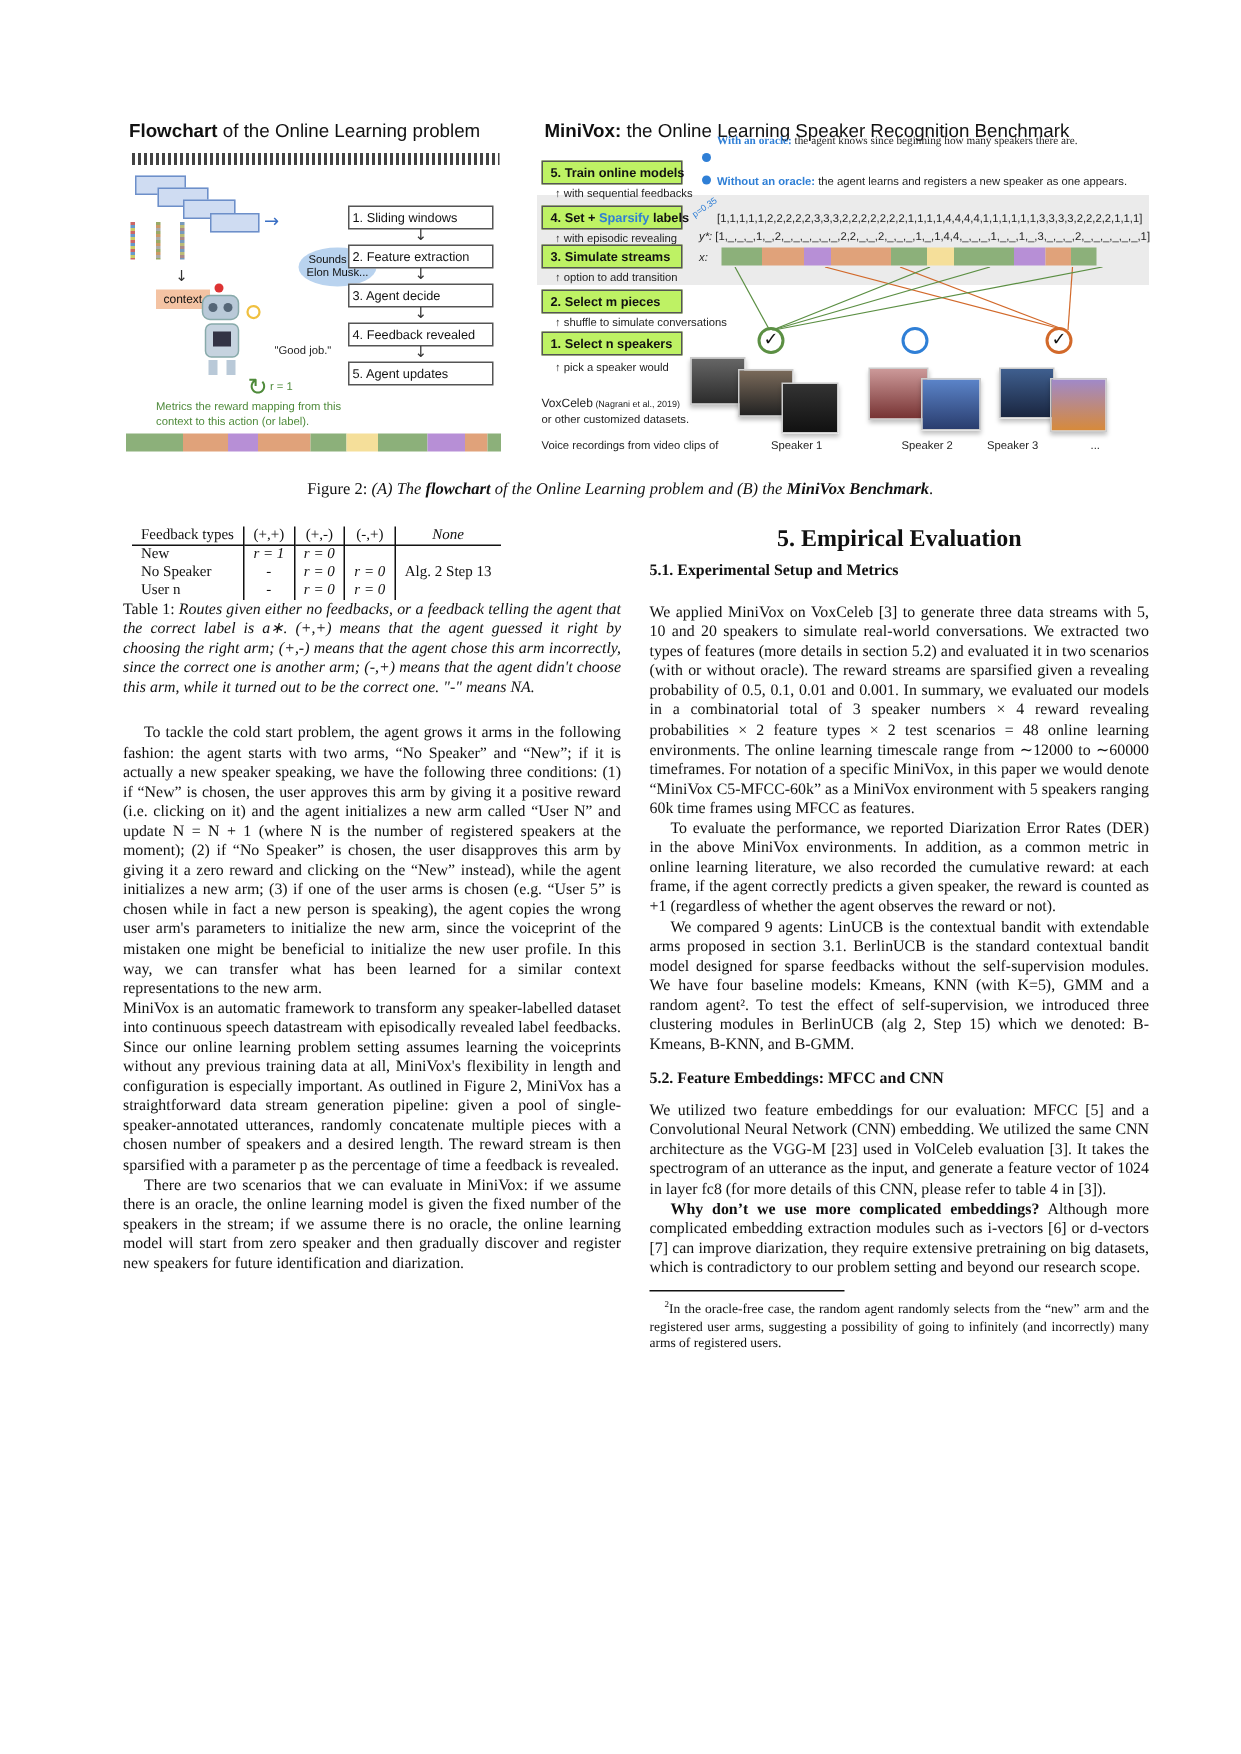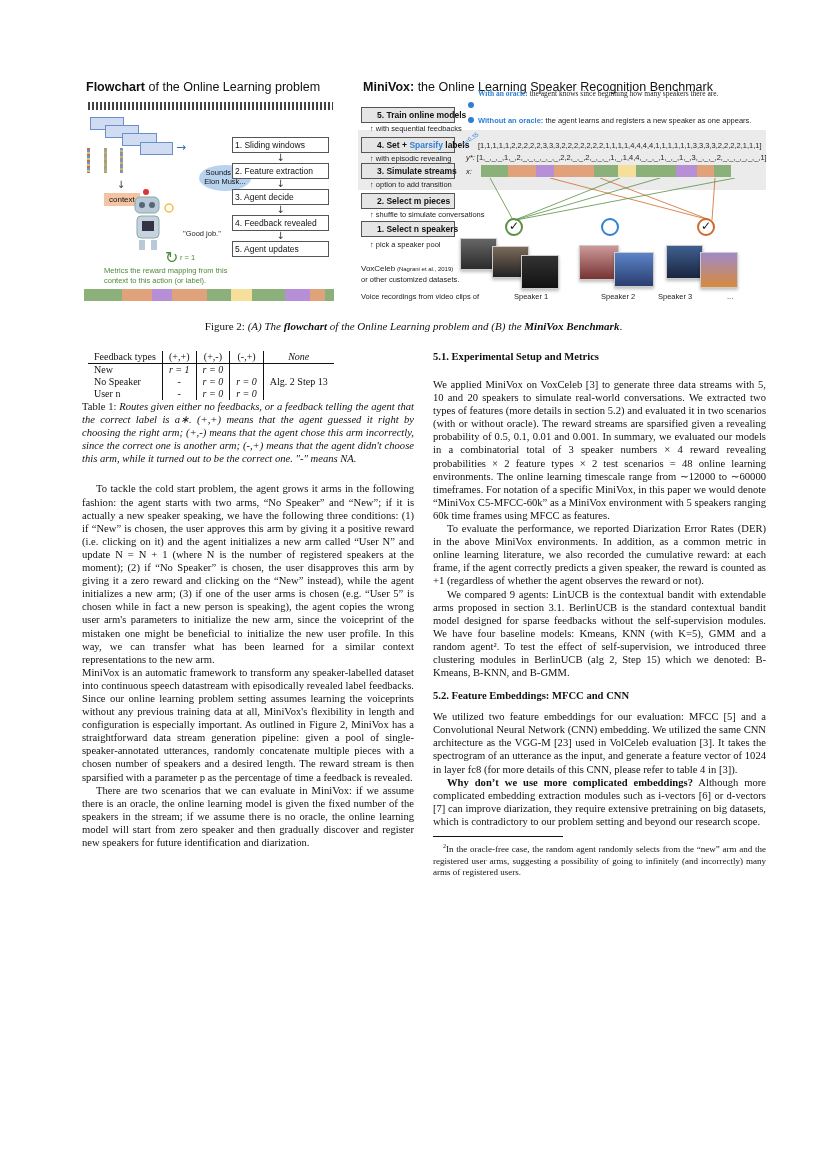--- a/index.html
+++ b/index.html
@@ -9,21 +9,21 @@
   .fig-title{font-family:"Liberation Sans",sans-serif;font-size:12.5px;color:#111;white-space:nowrap;}
   .fig-title b{font-weight:bold;}
   .wave{height:8px;background:repeating-linear-gradient(90deg,#222 0 2px,transparent 2px 4px);opacity:.85;}
   .win{border:1px solid #6d8fc9;background:#cfdcf2;height:11px;}
   .stepbox{border:1px solid #555;background:#fff;font-family:"Liberation Sans",sans-serif;font-size:8.5px;padding:2px 2px;box-sizing:border-box;height:16px;line-height:11px;}
   .arrow-down{font-family:"DejaVu Sans",sans-serif;font-size:10px;line-height:10px;color:#333;text-align:center;}
   .small-sans{font-family:"Liberation Sans",sans-serif;font-size:7.5px;color:#222;white-space:nowrap;}
   .green-txt{font-family:"Liberation Sans",sans-serif;font-size:7.5px;color:#4e8a3a;line-height:10px;}
   .colorbar{display:flex;height:12px;}
   .colorbar div{height:100%;}
-  .mv-step{border:1px solid #555;background:#e5e5e5;font-family:"Liberation Sans",sans-serif;font-weight:bold;font-size:8.5px;padding:2px 15px;box-sizing:border-box;height:16px;line-height:11px;white-space:nowrap;}
+  .mv-step{border:1px solid #555;background:#bef264;font-family:"Liberation Sans",sans-serif;font-weight:bold;font-size:8.5px;padding:2px 5px;box-sizing:border-box;height:16px;line-height:11px;white-space:nowrap;}
   .gray-band{background:#ebebeb;}
   .label-seq{font-family:"Liberation Sans",sans-serif;font-size:7.5px;white-space:nowrap;color:#222;}
   .streambar{display:flex;height:12px;}
   .streambar div{height:100%;}
   .photo{border:1px solid #ccc;box-shadow:0 2px 3px rgba(0,0,0,.25);}
   .check{width:18px;height:18px;border-radius:50%;border:2.5px solid;box-sizing:border-box;font-family:"DejaVu Sans",sans-serif;font-size:12px;line-height:13px;text-align:center;font-weight:bold;color:#111;}
   
   .caption{font-size:11px;text-align:center;white-space:nowrap;}
   .para{font-size:10.6px;line-height:13.1px;text-align:justify;}
   .para.indent{text-indent:14px;}
@@ -120,21 +120,21 @@
 </div>
 <div class="abs small-sans" style="left:370px;top:154px;">↑ <span>with episodic revealing</span></div>
 
 <div class="abs mv-step" style="left:361px;top:163px;width:94px;">3. Simulate streams</div>
 <div class="abs small-sans" style="left:370px;top:180px;">↑ <span>option to add transition</span></div>
 
 <div class="abs mv-step" style="left:361px;top:193px;width:94px;">2. Select m pieces</div>
 <div class="abs small-sans" style="left:370px;top:210px;">↑ <span>shuffle to simulate conversations</span></div>
 
 <div class="abs mv-step" style="left:361px;top:221px;width:94px;">1. Select n speakers</div>
-<div class="abs small-sans" style="left:370px;top:240px;">↑ <span>pick a speaker pool</span></div>
+<div class="abs small-sans" style="left:370px;top:240px;">↑ <span>pick a speaker would</span></div>
 
 <div class="abs small-sans" style="left:461px;top:136px;color:#2f7fd6;font-size:6px;transform:rotate(-35deg);">p=0.35</div>
 <div class="abs label-seq" style="left:478px;top:141px;">[1,1,1,1,1,2,2,2,2,2,3,3,3,2,2,2,2,2,2,2,1,1,1,1,4,4,4,4,1,1,1,1,1,1,3,3,3,3,2,2,2,2,1,1,1]</div>
 <div class="abs label-seq" style="left:466px;top:153px;"><i>y*:</i> <span>[1,_,_,_,1,_,2,_,_,_,_,_,_,2,2,_,_,2,_,_,_,1,_,1,4,4,_,_,_,1,_,_,1,_,3,_,_,_,2,_,_,_,_,_,_,1]</span></div>
 <div class="abs label-seq" style="left:466px;top:167px;"><i>x:</i></div>
 <div class="abs streambar" id="right-stream" style="left:481px;top:165px;width:250px;">
     <div style="background: rgb(140, 176, 122); width: 10.9312%;"></div>
     <div style="background: rgb(224, 162, 122); width: 10.9312%;"></div>
     <div style="background: rgb(183, 143, 214); width: 7.28745%;"></div>
     <div style="background: rgb(224, 162, 122); width: 16.1943%;"></div>
@@ -217,20 +217,21 @@
   </table>
   <div class="tcap"><span>Table 1: </span><i>Routes given either no feedbacks, or a feedback telling the agent that the correct label is a∗. (+,+) means that the agent guessed it right by choosing the right arm; (+,-) means that the agent chose this arm incorrectly, since the correct one is another arm; (-,+) means that the agent didn't choose this arm, while it turned out to be the correct one. "-" means NA.</i></div>
 
   <div class="para indent" style="margin-top:17px;">To tackle the cold start problem, the agent grows it arms in the following fashion: the agent starts with two arms, “No Speaker” and “New”; if it is actually a new speaker speaking, we have the following three conditions: (1) if “New” is chosen, the user approves this arm by giving it a positive reward (i.e. clicking on it) and the agent initializes a new arm called “User N” and update N = N + 1 (where N is the number of registered speakers at the moment); (2) if “No Speaker” is chosen, the user disapproves this arm by giving it a zero reward and clicking on the “New” instead), while the agent initializes a new arm; (3) if one of the user arms is chosen (e.g. “User 5” is chosen while in fact a new person is speaking), the agent copies the wrong user arm's parameters to initialize the new arm, since the voiceprint of the mistaken one might be beneficial to initialize the new user profile. In this way, we can transfer what has been learned for a similar context representations to the new arm.</div>
 
   <div class="para">MiniVox is an automatic framework to transform any speaker-labelled dataset into continuous speech datastream with episodically revealed label feedbacks. Since our online learning problem setting assumes learning the voiceprints without any previous training data at all, MiniVox's flexibility in length and configuration is especially important. As outlined in Figure 2, MiniVox has a straightforward data stream generation pipeline: given a pool of single-speaker-annotated utterances, randomly concatenate multiple pieces with a chosen number of speakers and a desired length. The reward stream is then sparsified with a parameter p as the percentage of time a feedback is revealed.</div>
   <div class="para indent">There are two scenarios that we can evaluate in MiniVox: if we assume there is an oracle, the online learning model is given the fixed number of the speakers in the stream; if we assume there is no oracle, the online learning model will start from zero speaker and then gradually discover and register new speakers for future identification and diarization.</div>
 </div>
 
 <div class="abs" style="left:433px;top:351px;width:333px;">
+  <h2 class="sec" style="margin-bottom:6px;">5.  Empirical Evaluation</h2>
   <h3 class="sub" style="margin-bottom:16px;">5.1.  Experimental Setup and Metrics</h3>
   <div class="para">We applied MiniVox on VoxCeleb [3] to generate three data streams with 5, 10 and 20 speakers to simulate real-world conversations. We extracted two types of features (more details in section 5.2) and evaluated it in two scenarios (with or without oracle). The reward streams are sparsified given a revealing probability of 0.5, 0.1, 0.01 and 0.001. In summary, we evaluated our models in a combinatorial total of 3 speaker numbers × 4 reward revealing probabilities × 2 feature types × 2 test scenarios = 48 online learning environments. The online learning timescale range from ∼12000 to ∼60000 timeframes. For notation of a specific MiniVox, in this paper we would denote “MiniVox C5-MFCC-60k” as a MiniVox environment with 5 speakers ranging 60k time frames using MFCC as features.</div>
   <div class="para indent">To evaluate the performance, we reported Diarization Error Rates (DER) in the above MiniVox environments. In addition, as a common metric in online learning literature, we also recorded the cumulative reward: at each frame, if the agent correctly predicts a given speaker, the reward is counted as +1 (regardless of whether the agent observes the reward or not).</div>
   <div class="para indent">We compared 9 agents: LinUCB is the contextual bandit with extendable arms proposed in section 3.1. BerlinUCB is the standard contextual bandit model designed for sparse feedbacks without the self-supervision modules. We have four baseline models: Kmeans, KNN (with K=5), GMM and a random agent². To test the effect of self-supervision, we introduced three clustering modules in BerlinUCB (alg 2, Step 15) which we denoted: B-Kmeans, B-KNN, and B-GMM.</div>
   <h3 class="sub" style="margin-top:11px;margin-bottom:9px;">5.2.  Feature Embeddings: MFCC and CNN</h3>
   <div class="para">We utilized two feature embeddings for our evaluation: MFCC [5] and a Convolutional Neural Network (CNN) embedding. We utilized the same CNN architecture as the VGG-M [23] used in VolCeleb evaluation [3]. It takes the spectrogram of an utterance as the input, and generate a feature vector of 1024 in layer fc8 (for more details of this CNN, please refer to table 4 in [3]).</div>
   <div class="para indent">
     <b>Why don’t we use more complicated embeddings?</b><span> Although more complicated embedding extraction modules such as i-vectors [6] or d-vectors [7] can improve diarization, they require extensive pretraining on big datasets, which is contradictory to our problem setting and beyond our research scope.</span>
   </div>
   <div class="fnrule" style="margin-top:8px;margin-bottom:4px;"></div>

